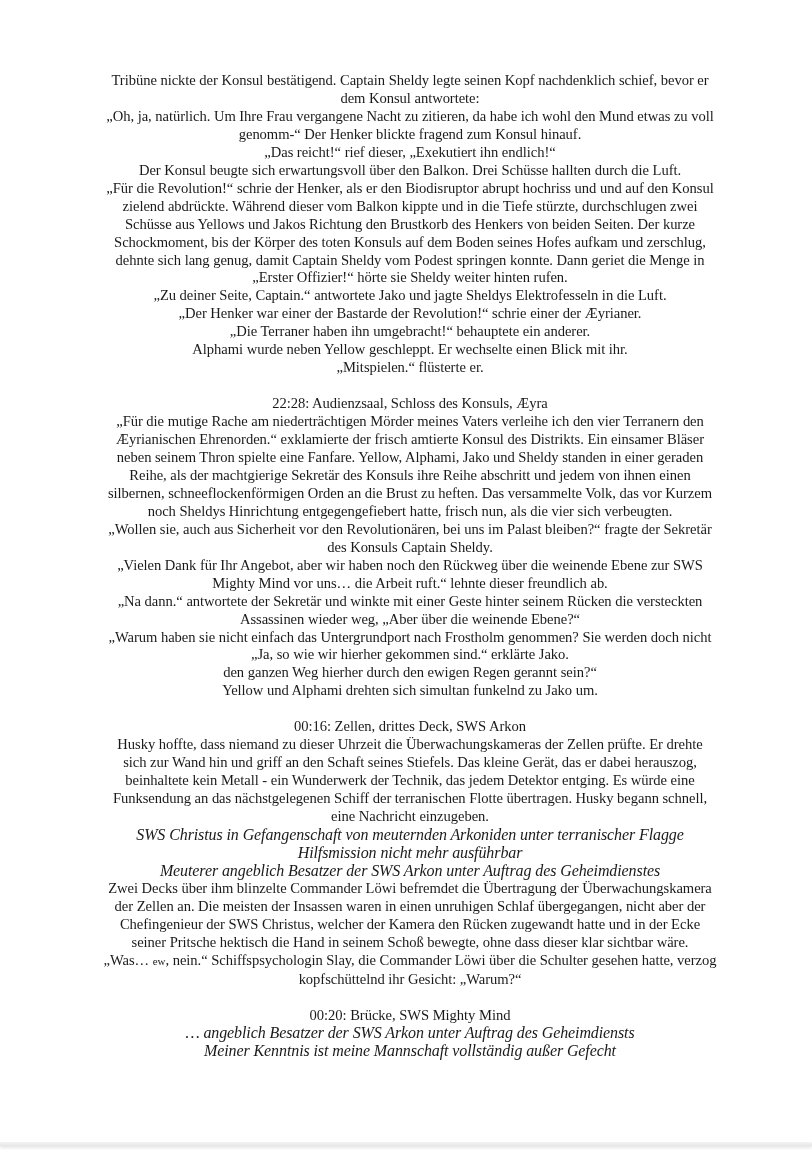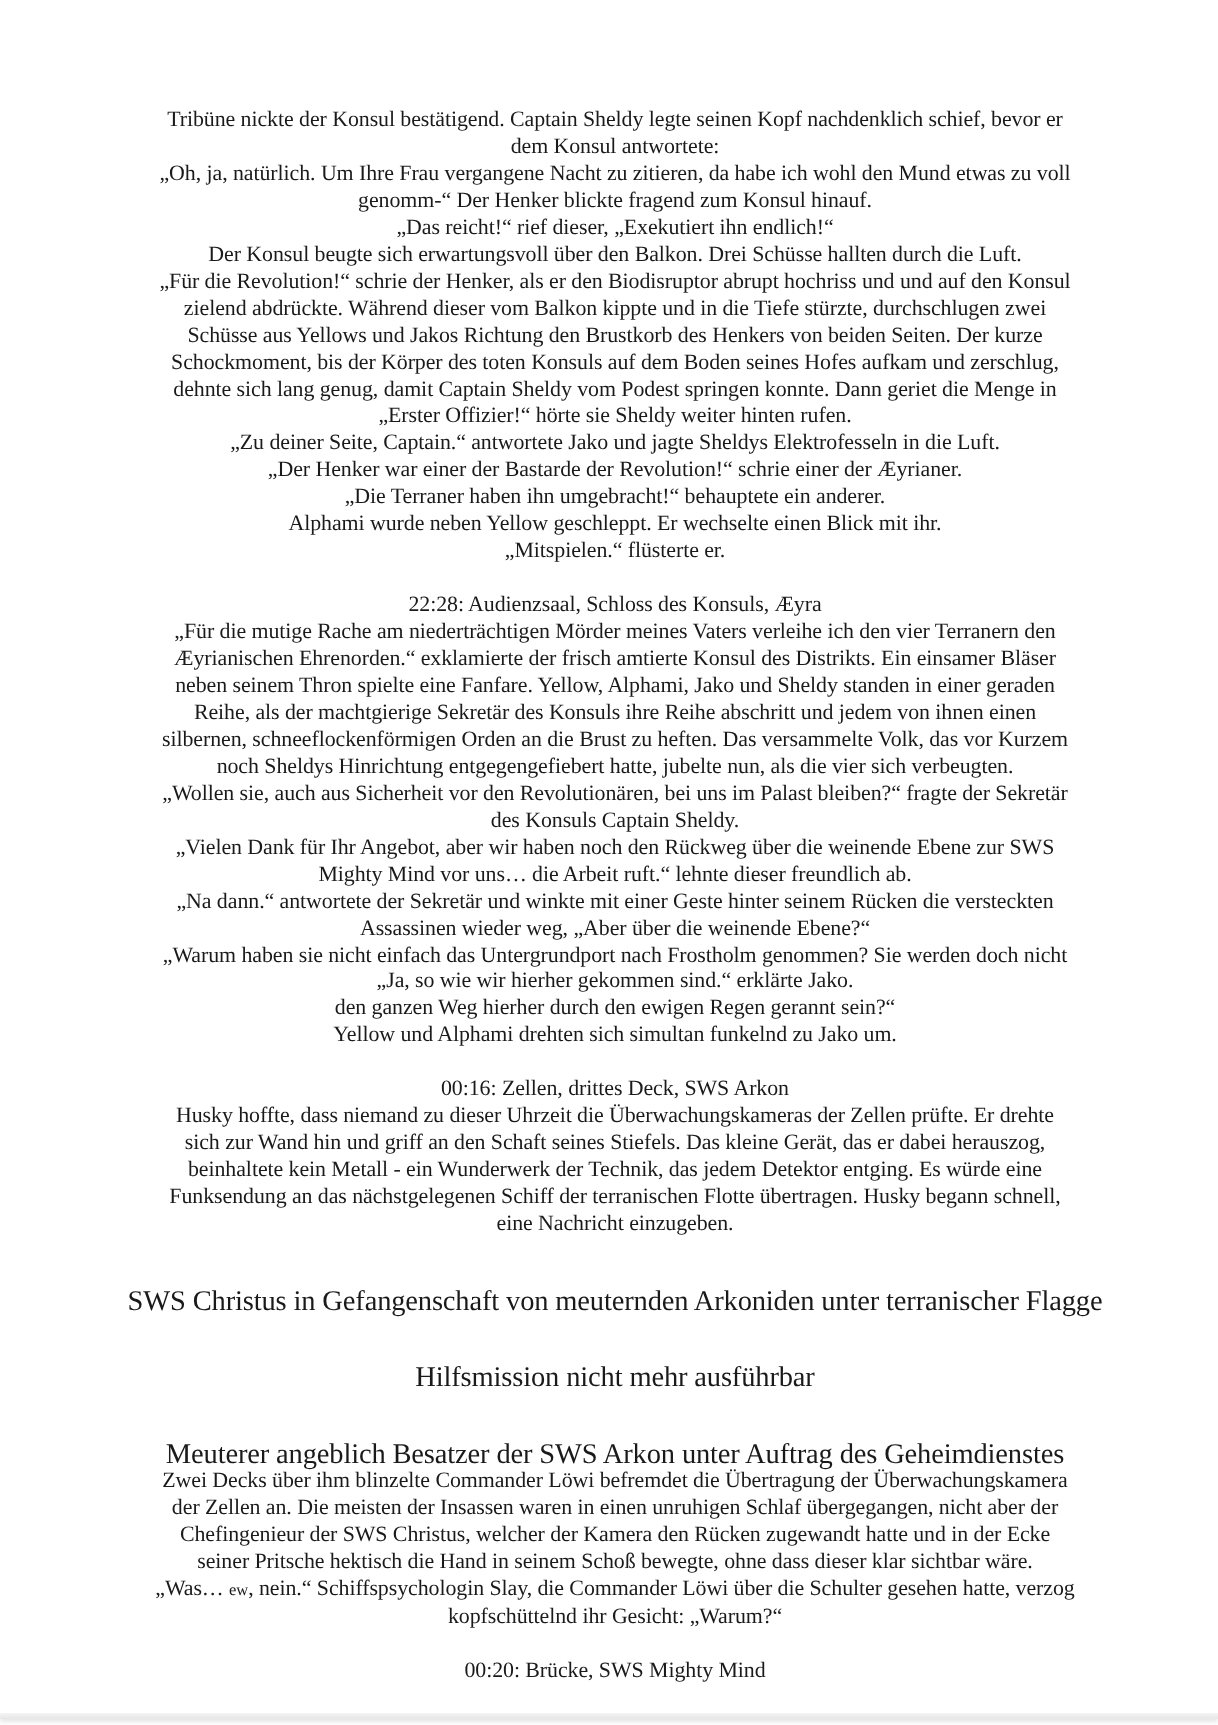--- a/index.html
+++ b/index.html
@@ -45,23 +45,23 @@
     .line {
       display: block;
       white-space: nowrap;
       min-height: 17.95px;
     }
     .blank {
       display: block;
       height: 17.95px;
     }
     .script {
-      font-size: 19px;
+      font-style: italic;
+      font-size: 16px;
       letter-spacing: -0.1px;
-      margin-top: 33px;
     }
     .em-inline {
       font-size: 11px;
     }
   </style>
 </head>
 <body>
 
 <div class="page">
   <div class="text-block">
@@ -88,21 +88,21 @@
 
     <span class="blank"></span>
 
     <div>
       <span class="line">22:28: Audienzsaal, Schloss des Konsuls, Æyra</span>
       <span class="line">„Für die mutige Rache am niederträchtigen Mörder meines Vaters verleihe ich den vier Terranern den</span>
       <span class="line">Æyrianischen Ehrenorden.“ exklamierte der frisch amtierte Konsul des Distrikts. Ein einsamer Bläser</span>
       <span class="line">neben seinem Thron spielte eine Fanfare. Yellow, Alphami, Jako und Sheldy standen in einer geraden</span>
       <span class="line">Reihe, als der machtgierige Sekretär des Konsuls ihre Reihe abschritt und jedem von ihnen einen</span>
       <span class="line">silbernen, schneeflockenförmigen Orden an die Brust zu heften. Das versammelte Volk, das vor Kurzem</span>
-      <span class="line">noch Sheldys Hinrichtung entgegengefiebert hatte, jubelte nun, als die vier sich verbeugten.</span>
+      <span class="line">noch Sheldys Hinrichtung entgegengefiebert hatte, frisch nun, als die vier sich verbeugten.</span>
       <span class="line">„Wollen sie, auch aus Sicherheit vor den Revolutionären, bei uns im Palast bleiben?“ fragte der Sekretär</span>
       <span class="line">des Konsuls Captain Sheldy.</span>
       <span class="line">„Vielen Dank für Ihr Angebot, aber wir haben noch den Rückweg über die weinende Ebene zur SWS</span>
       <span class="line">Mighty Mind vor uns… die Arbeit ruft.“ lehnte dieser freundlich ab.</span>
       <span class="line">„Na dann.“ antwortete der Sekretär und winkte mit einer Geste hinter seinem Rücken die versteckten</span>
       <span class="line">Assassinen wieder weg, „Aber über die weinende Ebene?“</span>
       <span class="line">„Warum haben sie nicht einfach das Untergrundport nach Frostholm genommen? Sie werden doch nicht</span>
       <span class="line">„Ja, so wie wir hierher gekommen sind.“ erklärte Jako.</span>
       <span class="line">den ganzen Weg hierher durch den ewigen Regen gerannt sein?“</span>
       <span class="line">Yellow und Alphami drehten sich simultan funkelnd zu Jako um.</span>

